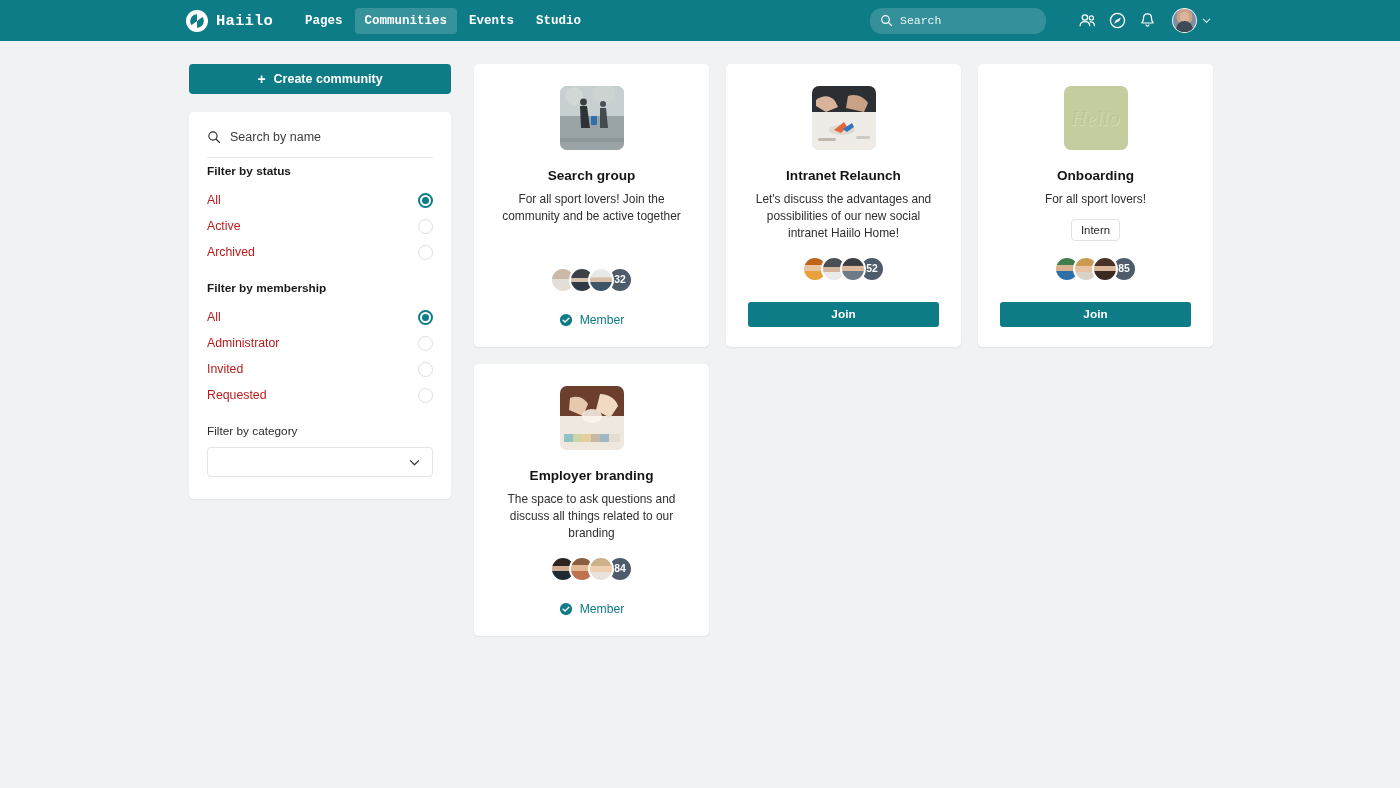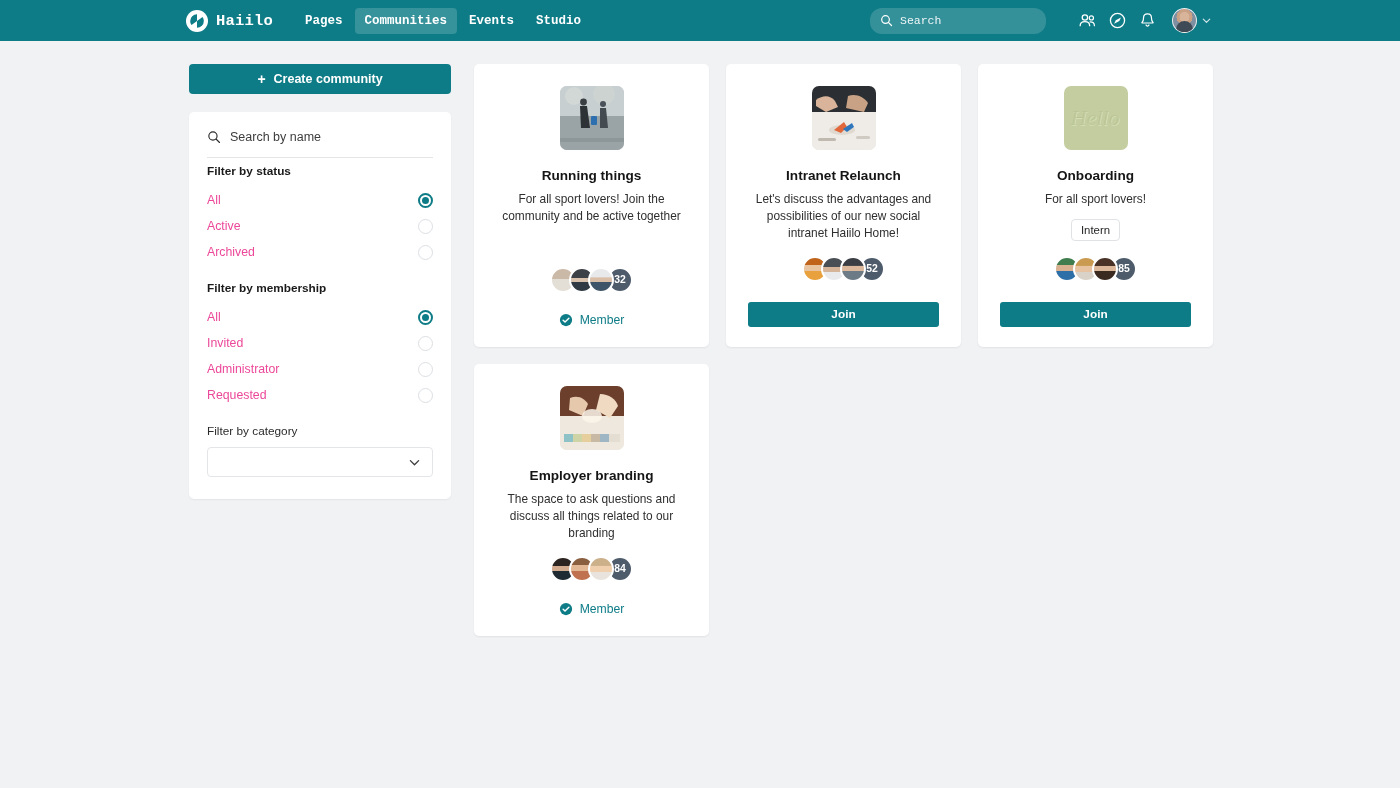--- a/index.html
+++ b/index.html
@@ -86,21 +86,21 @@
 
   .group-title {
     font-size: 11.8px; font-weight: 700; color: #1a1a1a;
     margin: 6px 0 9px;
   }
   .group-title.light { font-weight: 400; color: #2b2b2b; margin-top: 16px; }
   .radio-row {
     display: flex; align-items: center; justify-content: space-between;
     height: 26px; cursor: pointer;
   }
-  .radio-row .lbl { font-size: 12.3px; color: #ec4899; }
+  .radio-row .lbl { font-size: 12.3px; color: #b91c1c; }
   .radio {
     width: 15px; height: 15px; border-radius: 50%;
     border: 1.5px solid #dcdfe3; flex: none; position: relative; background: #fff;
   }
   .radio.checked { border-color: #0e7c87; border-width: 2px; }
   .radio.checked::after {
     content: ""; position: absolute; left: 50%; top: 50%;
     width: 7px; height: 7px; margin: -3.5px 0 0 -3.5px;
     border-radius: 50%; background: #0e7c87;
   }
@@ -254,25 +254,25 @@
         <span class="lbl">Archived</span>
         <span class="radio"></span>
       </div>
 
       <div class="group-title" style="margin-top:16px">Filter by membership</div>
       <div class="radio-row">
         <span class="lbl">All</span>
         <span class="radio checked"></span>
       </div>
       <div class="radio-row">
+        <span class="lbl">Administrator</span>
+        <span class="radio"></span>
+      </div>
+      <div class="radio-row">
         <span class="lbl">Invited</span>
-        <span class="radio"></span>
-      </div>
-      <div class="radio-row">
-        <span class="lbl">Administrator</span>
         <span class="radio"></span>
       </div>
       <div class="radio-row">
         <span class="lbl">Requested</span>
         <span class="radio"></span>
       </div>
 
       <div class="group-title light">Filter by category</div>
       <div class="select-box">
         <span style="margin-right:auto;font-size:12.3px;color:#2b2b2b"></span>
@@ -294,21 +294,21 @@
           <circle cx="14" cy="10" r="9" fill="#d5dcd8" opacity=".7"></circle>
           <circle cx="44" cy="8" r="11" fill="#cfd6d2" opacity=".6"></circle>
           <path d="M20 20h7l3 22h-9z" fill="#2d3236"></path>
           <circle cx="23.5" cy="16" r="3.4" fill="#3a3f44"></circle>
           <path d="M40 22h6l2 20h-8z" fill="#434a50"></path>
           <circle cx="43" cy="18" r="3" fill="#4a5158"></circle>
           <rect x="31" y="30" width="6" height="9" rx="1" fill="#2e6fb0"></rect>
           <path d="M0 52h64v4H0z" fill="#8d9699"></path>
         </svg>
       </div>
-      <div class="card-title">Running things</div>
+      <div class="card-title">Search group</div>
       <div class="card-desc">For all sport lovers! Join the community and be active together</div>
       <div class="spacer"></div>
       <div class="avatars">
         <span class="av" style="background:linear-gradient(#cbb9a8 0 45%,#e3ded6 46% 100%)"></span>
         <span class="av" style="background:linear-gradient(#3c4147 0 42%,#d8c2ae 43% 60%,#2f3a45 61% 100%)"></span>
         <span class="av" style="background:linear-gradient(#e8e9ea 0 38%,#d9bfa8 39% 58%,#3e5468 59% 100%)"></span>
         <span class="av-count">32</span>
       </div>
       <div class="member-row">
         <svg width="14" height="14" viewBox="0 0 16 16">

